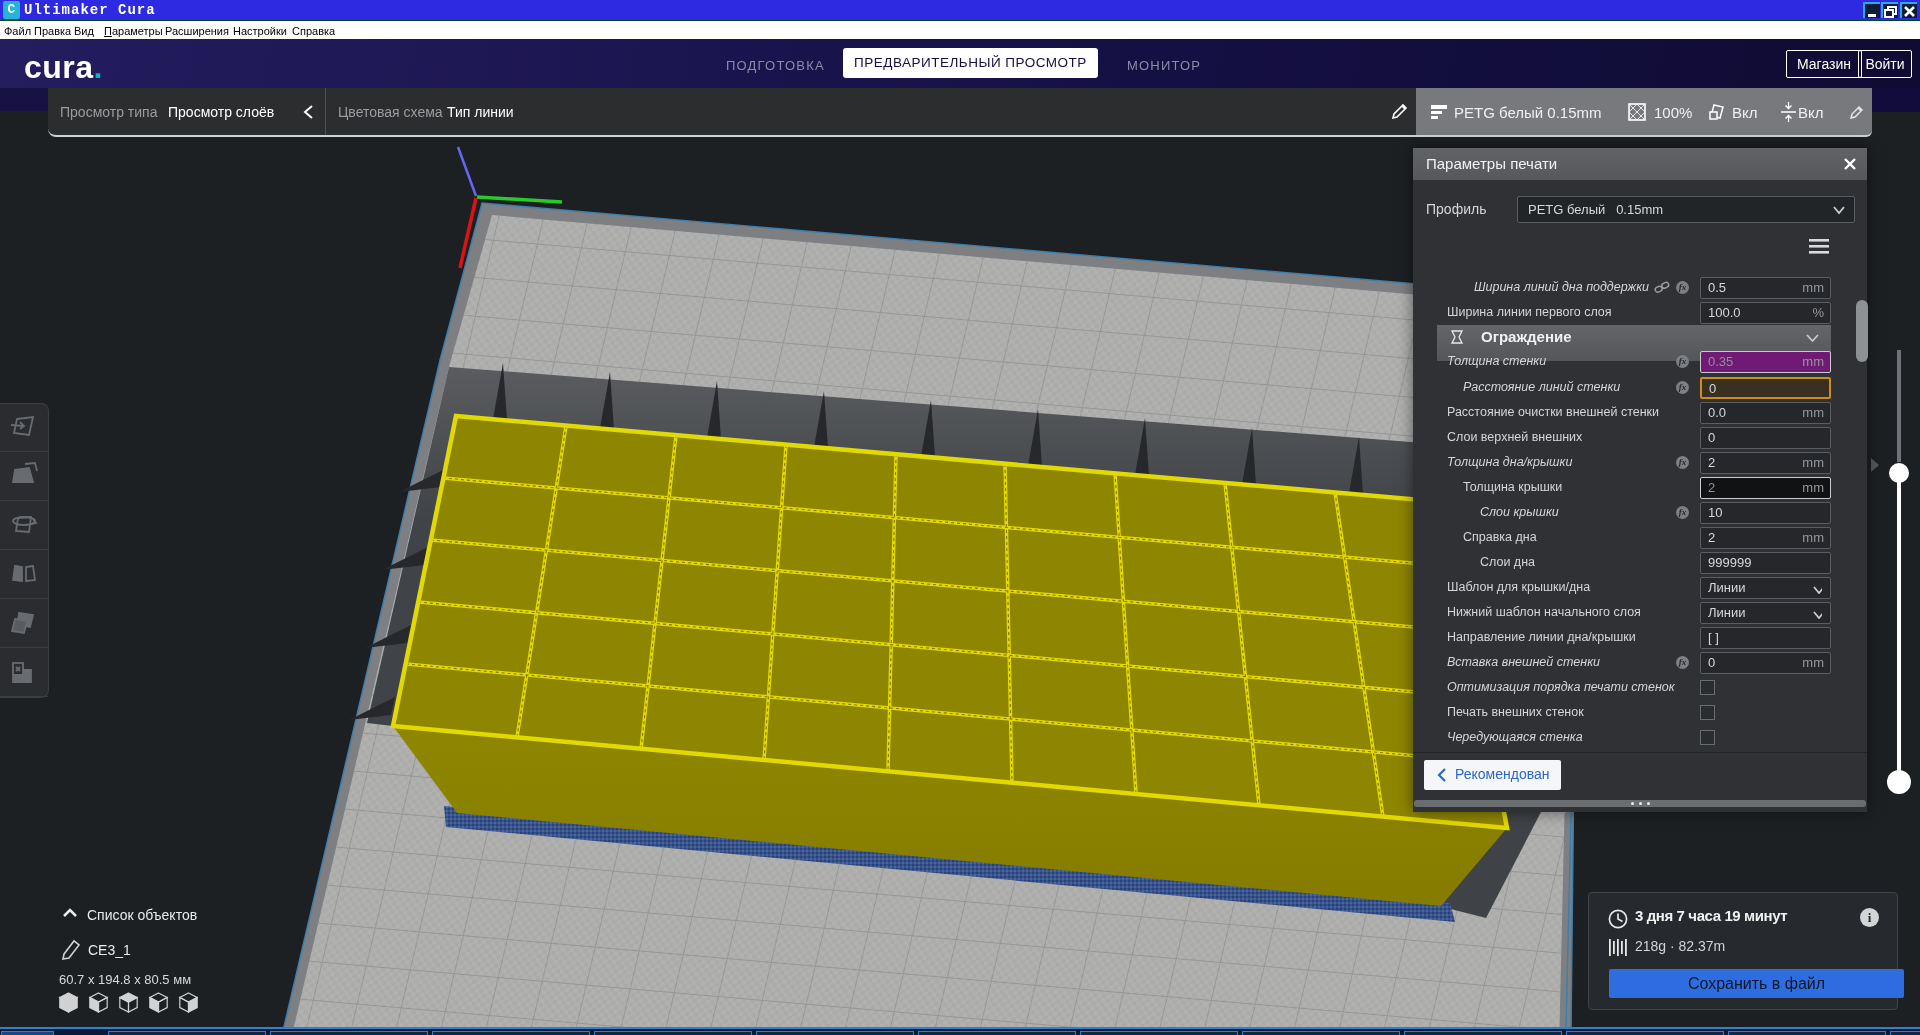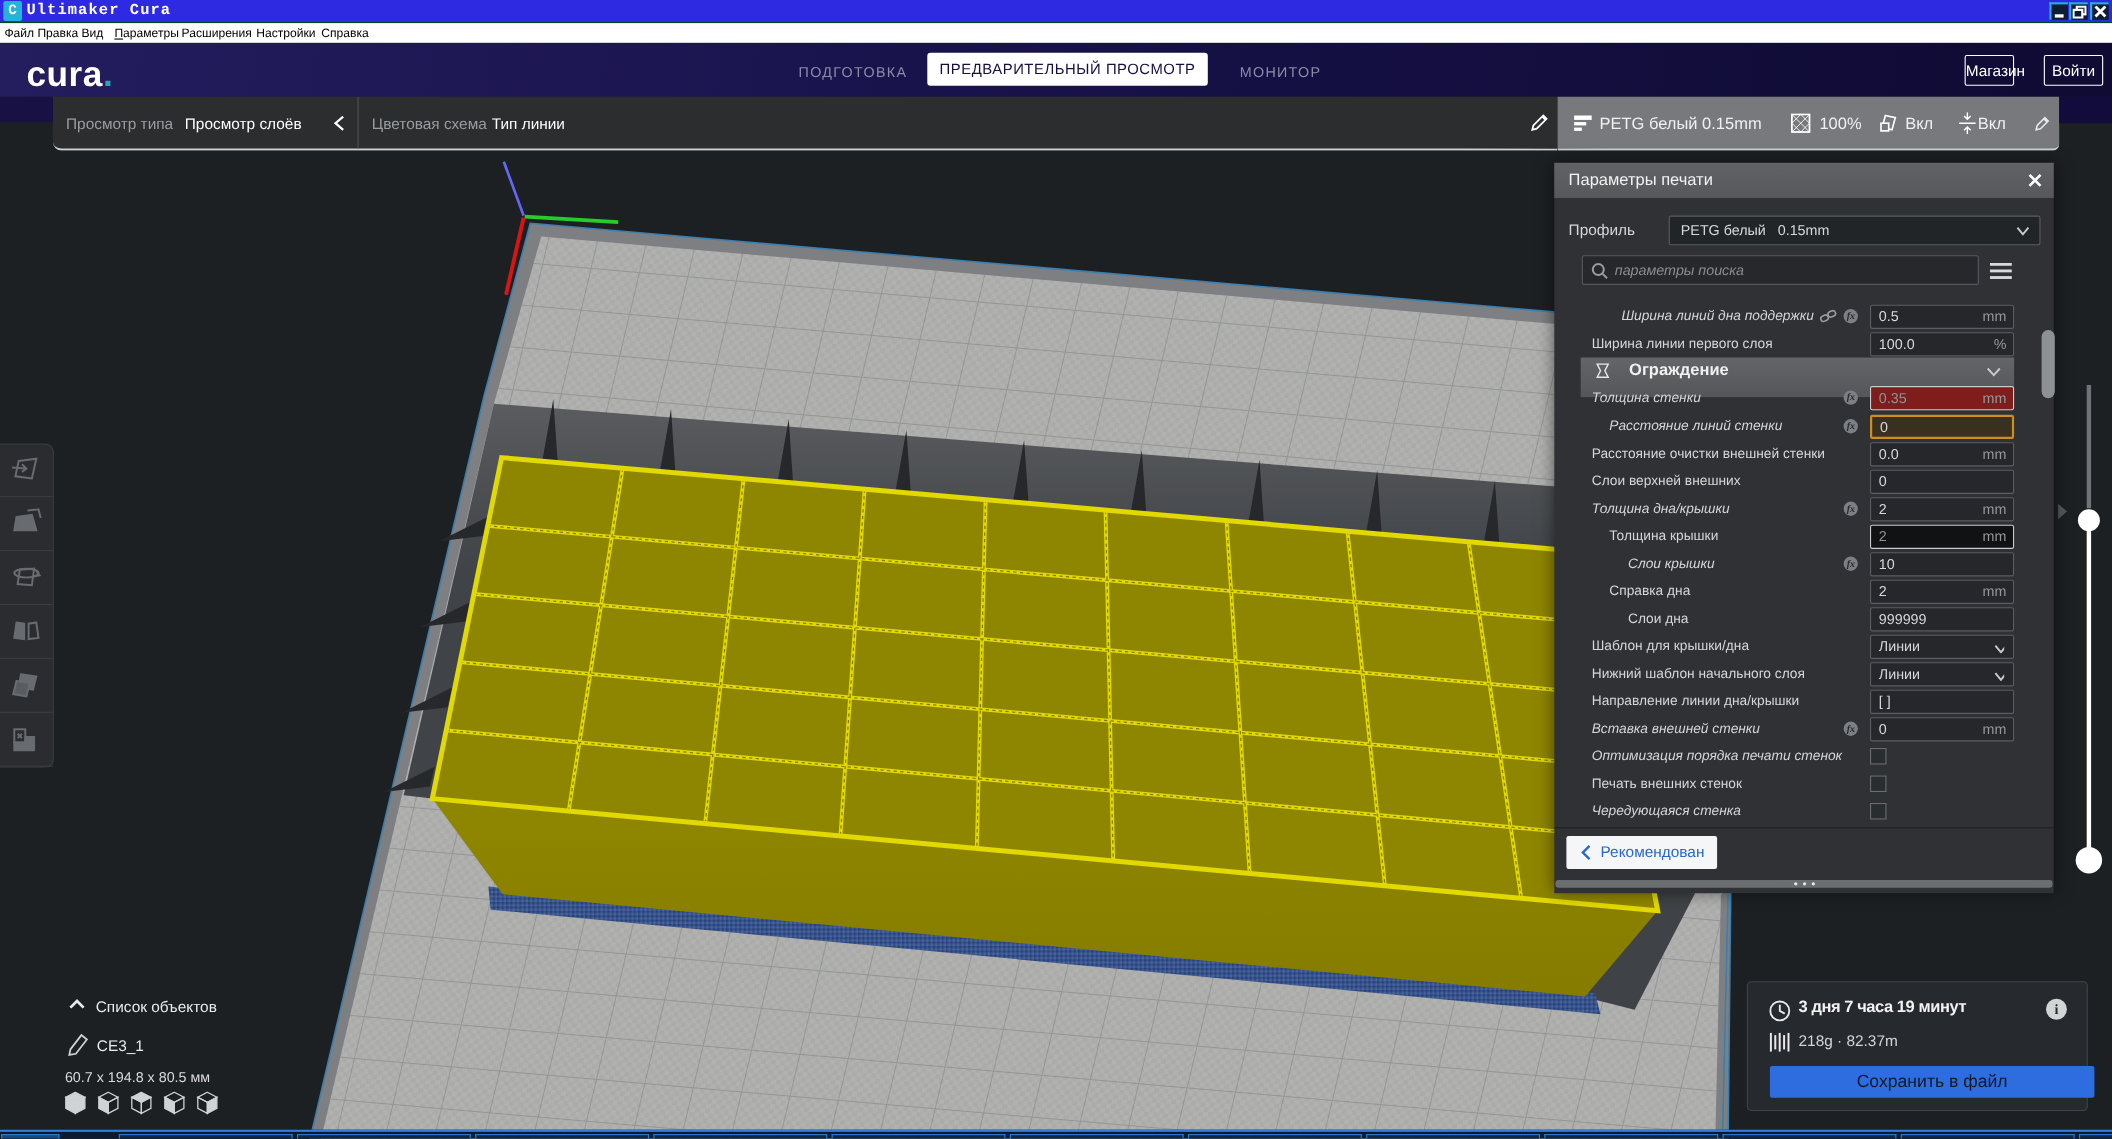--- a/index.html
+++ b/index.html
@@ -183,21 +183,21 @@
       <span style="left:165px">Расширения</span>
       <span style="left:233px">Настройки</span>
       <span style="left:292px">Справка</span>
 </div>
 <div id="header" class="abs">
   <div id="logo" class="abs">cura<span>.</span></div>
   <span class="tab abs" style="left:726px">ПОДГОТОВКА</span>
   <div id="activetab" class="abs">ПРЕДВАРИТЕЛЬНЫЙ ПРОСМОТР</div>
   <span class="tab abs" style="left:1127px">МОНИТОР</span>
 </div>
-<div class="hbtn abs" style="left:1786px;width:45px">Магазин</div>
+<div class="hbtn abs" style="left:1786px;width:76px">Магазин</div>
 <div class="hbtn abs" style="left:1858px;width:54px">Войти</div>
 
 <div id="viewstrip" class="abs">
   <span style="left:12px">Просмотр типа</span>
   <span style="left:120px;color:#fff">Просмотр слоёв</span>
   <svg class="abs" style="left:254px;top:16px" width="12" height="16">
         <polyline points="10,2 3,8 10,14" stroke="#fff" stroke-width="2" fill="none"></polyline>
       </svg>
   <div class="abs" style="left:277px;top:0px;width:1px;height:47px;background:#505254"></div>
   <span style="left:290px">Цветовая схема</span>
@@ -240,27 +240,20 @@
         <span style="position:absolute;left:13px;top:7px">Параметры печати</span>
    <svg style="position:absolute;right:10px;top:9px" width="14" height="14">
           <path d="M2 2 L12 12 M12 2 L2 12" stroke="#fff" stroke-width="2.4"></path>
         </svg>
   </div>
   <span class="srow-label" style="left:13px;top:53px;font-size:14px">Профиль</span>
   <div class="abs" style="left:104px;top:48px;width:338px;height:27px;background:#222528;border:1px solid #5a5d61;border-radius:2px;color:#d6d8da;font-size:13px;line-height:25px;padding-left:10px">PETG белый&nbsp;&nbsp;&nbsp;0.15mm
     <svg style="position:absolute;right:9px;top:8px" width="12" height="10">
           <polyline points="1,2 6,8 11,2" stroke="#c8cacc" stroke-width="1.8" fill="none"></polyline>
         </svg>
-  </div>
-  <div class="abs" style="left:25px;top:84px;width:361px;height:27px;background:#26282b;border:1px solid #55585c;border-radius:2px">
-    <svg style="position:absolute;left:7px;top:5px" width="17" height="17">
-          <circle cx="7" cy="7" r="5" fill="none" stroke="#9a9da0" stroke-width="1.8"></circle>
-          <line x1="11" y1="11" x2="15" y2="15" stroke="#9a9da0" stroke-width="1.8"></line>
-        </svg>
-    <span style="position:absolute;left:29px;top:5px;color:#8b8e91;font-size:13px;font-style:italic">параметры поиска</span>
   </div>
   <svg class="abs" style="left:396px;top:91px" width="20" height="15">
         <rect y="0" width="20" height="2.6" fill="#d8dadc"></rect>
         <rect y="6" width="20" height="2.6" fill="#d8dadc"></rect>
         <rect y="12" width="20" height="2.6" fill="#d8dadc"></rect>
       </svg>
   <div id="rows">
         <span class="srow-label ital" style="left:61px;top:132px">Ширина линий дна поддержки</span>
         <svg class="abs" style="left:241px;top:133px" width="16" height="14">
           <g stroke="#9a9da0" stroke-width="1.5" fill="none">
@@ -276,21 +269,21 @@
    <svg style="position:absolute;left:12px;top:4px" width="16" height="16">
             <path d="M3 2 H13 L10 8 L13 14 H3 L6 8 Z" fill="none" stroke="#e8e8e8" stroke-width="1.3"></path>
           </svg>
    <span style="position:absolute;left:44px;top:3px;color:#f0f1f2;font-weight:bold;font-size:15px">Ограждение</span>
    <svg style="position:absolute;right:12px;top:8px" width="13" height="10">
             <polyline points="1,2 6.5,8 12,2" stroke="#c8cacc" stroke-width="1.8" fill="none"></polyline>
           </svg>
         </div>
         <span class="srow-label ital" style="left:34px;top:206px">Толщина стенки</span>
         <div class="fx" style="top:207px">fx</div>
-        <div class="vbox" style="top:203px;border-color:#c8cbce;background:#7f1d1d;"><span style="color:#8f9295;">0.35</span><span class="unit">mm</span></div>
+        <div class="vbox" style="top:203px;border-color:#c8cbce;background:#701a75;"><span style="color:#8f9295;">0.35</span><span class="unit">mm</span></div>
         <span class="srow-label ital" style="left:50px;top:232px">Расстояние линий стенки</span>
         <div class="fx" style="top:233px">fx</div>
         <div class="vbox" style="top:229px;border:2px solid #cf8c1f;background:#3a3020;"><span style="">0</span></div>
         <span class="srow-label " style="left:34px;top:257px">Расстояние очистки внешней стенки</span>
         <div class="vbox" style="top:254px;"><span style="">0.0</span><span class="unit">mm</span></div>
         <span class="srow-label " style="left:34px;top:282px">Слои верхней внешних</span>
         <div class="vbox" style="top:279px;"><span style="">0</span></div>
         <span class="srow-label ital" style="left:34px;top:307px">Толщина дна/крышки</span>
         <div class="fx" style="top:308px">fx</div>
         <div class="vbox" style="top:304px;"><span style="">2</span><span class="unit">mm</span></div>

